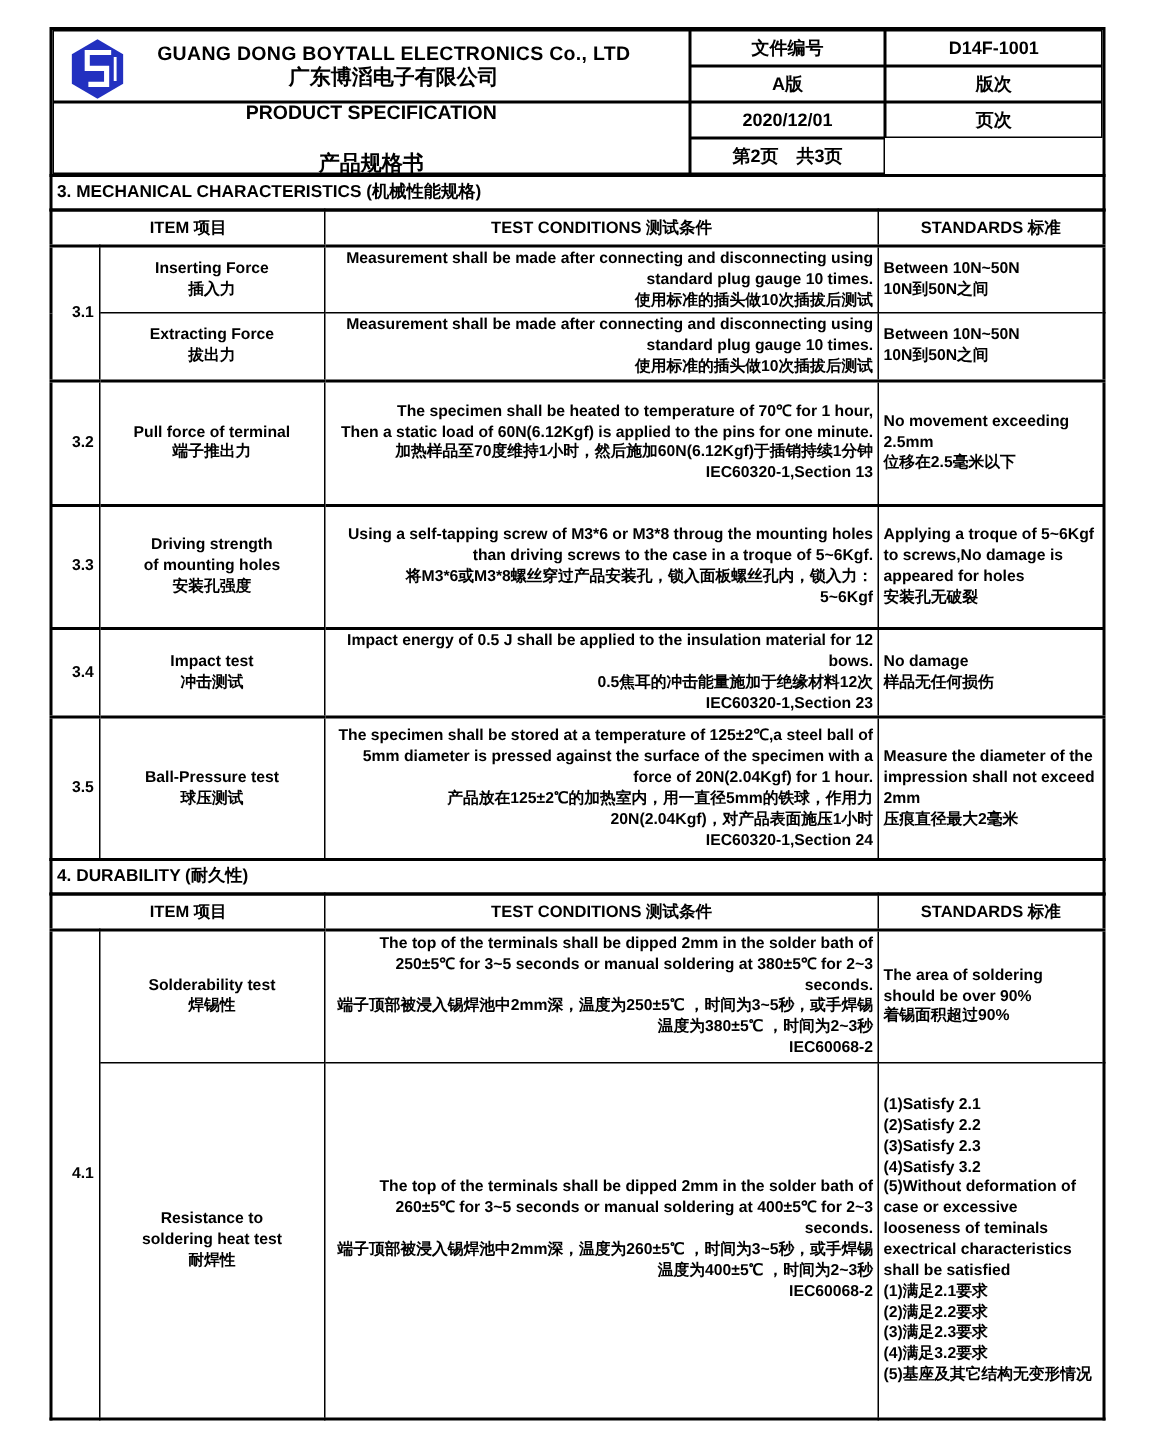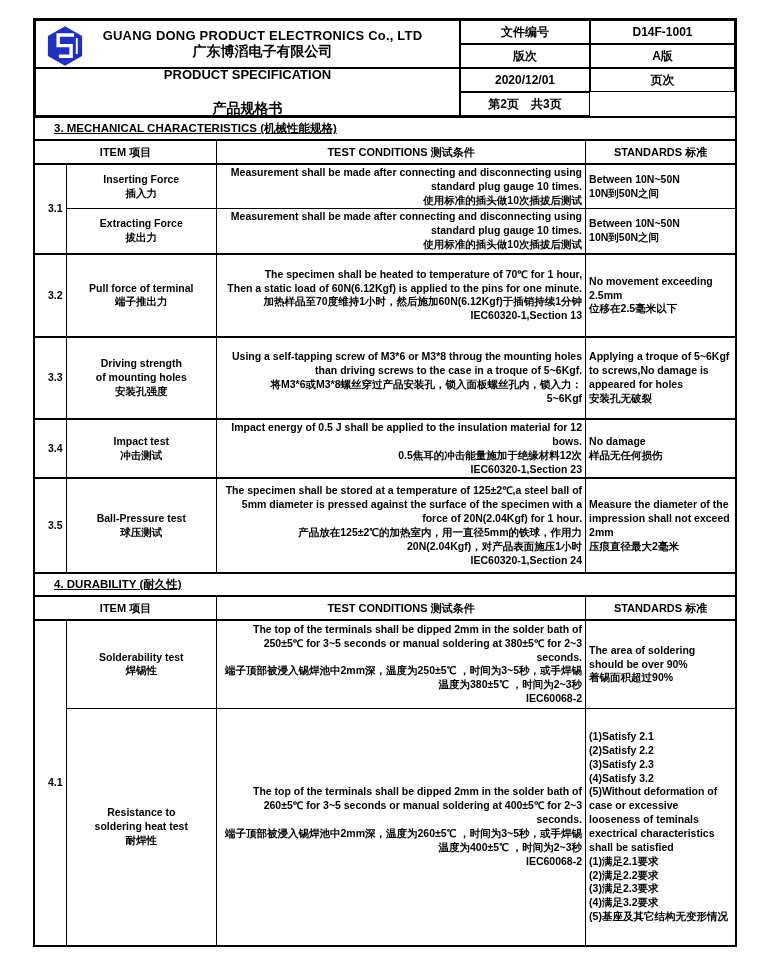--- a/index.html
+++ b/index.html
@@ -31,23 +31,22 @@
   .product-cn { font-size:14px; margin-top:18px; }
   .m-label { font-size:12px; }
   .m-value { font-size:12px; }
 
   
   .section-title {
     border:2px solid #000;
     margin-top:-2px;
     width:704px;
     font-size:11.5px;
-    padding:4px 3px 3px 19px;
+    padding:4px 3px 3px 3px;
     line-height:1.2;
-    text-decoration:underline;
   }
 
   
   table.spec {
     border-collapse:collapse;
     table-layout:fixed;
     width:704px;
     margin-top:-2px;
     border:2px solid #000;
   }
@@ -87,27 +86,27 @@
 
   <div class="header-grid">
     <div class="hcell cell-company">
       <span class="logo-wrap">
         <svg viewBox="0 0 100 110" width="38" height="42" aria-hidden="true">
           <polygon points="50,3 95,29 95,81 50,107 5,81 5,29" fill="#2230c0"></polygon>
           <polyline points="74,26 32,26 32,54 66,54 66,82 34,82" fill="none" stroke="#ffffff" stroke-width="9"></polyline>
           <line x1="81" y1="34" x2="81" y2="76" stroke="#ffffff" stroke-width="5"></line>
         </svg>
       </span>
-      <div class="company-en">GUANG DONG PRODUCT ELECTRONICS Co., LTD</div>
+      <div class="company-en">GUANG DONG BOYTALL ELECTRONICS Co., LTD</div>
       <div class="company-cn">广东博滔电子有限公司</div>
     </div>
     <div class="hcell m-label">文件编号</div>
     <div class="hcell m-value">D14F-1001</div>
+    <div class="hcell m-value">A版</div>
     <div class="hcell m-label">版次</div>
-    <div class="hcell m-value">A版</div>
     <div class="hcell cell-product">
       <div class="product-en">PRODUCT SPECIFICATION</div>
       <div class="product-cn">产品规格书</div>
     </div>
     <div class="hcell m-value">2020/12/01</div>
     <div class="hcell m-label">页次</div>
     <div class="hcell m-value">第2页　共3页</div>
   </div>
 
   <div class="section-title">3. MECHANICAL CHARACTERISTICS  (机械性能规格)</div>

